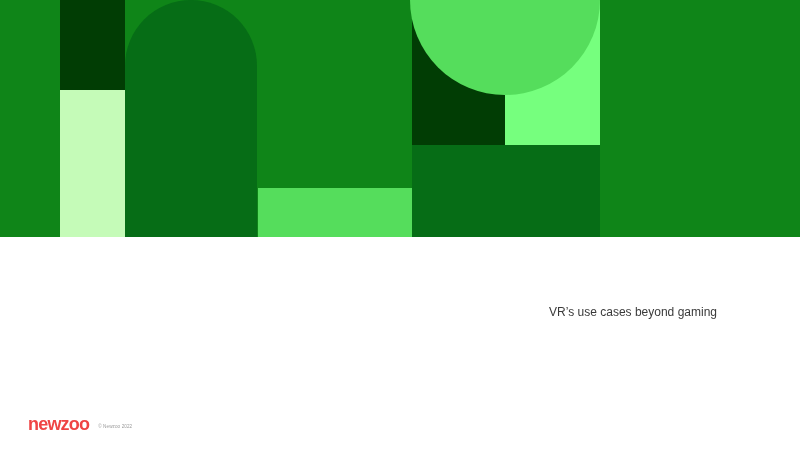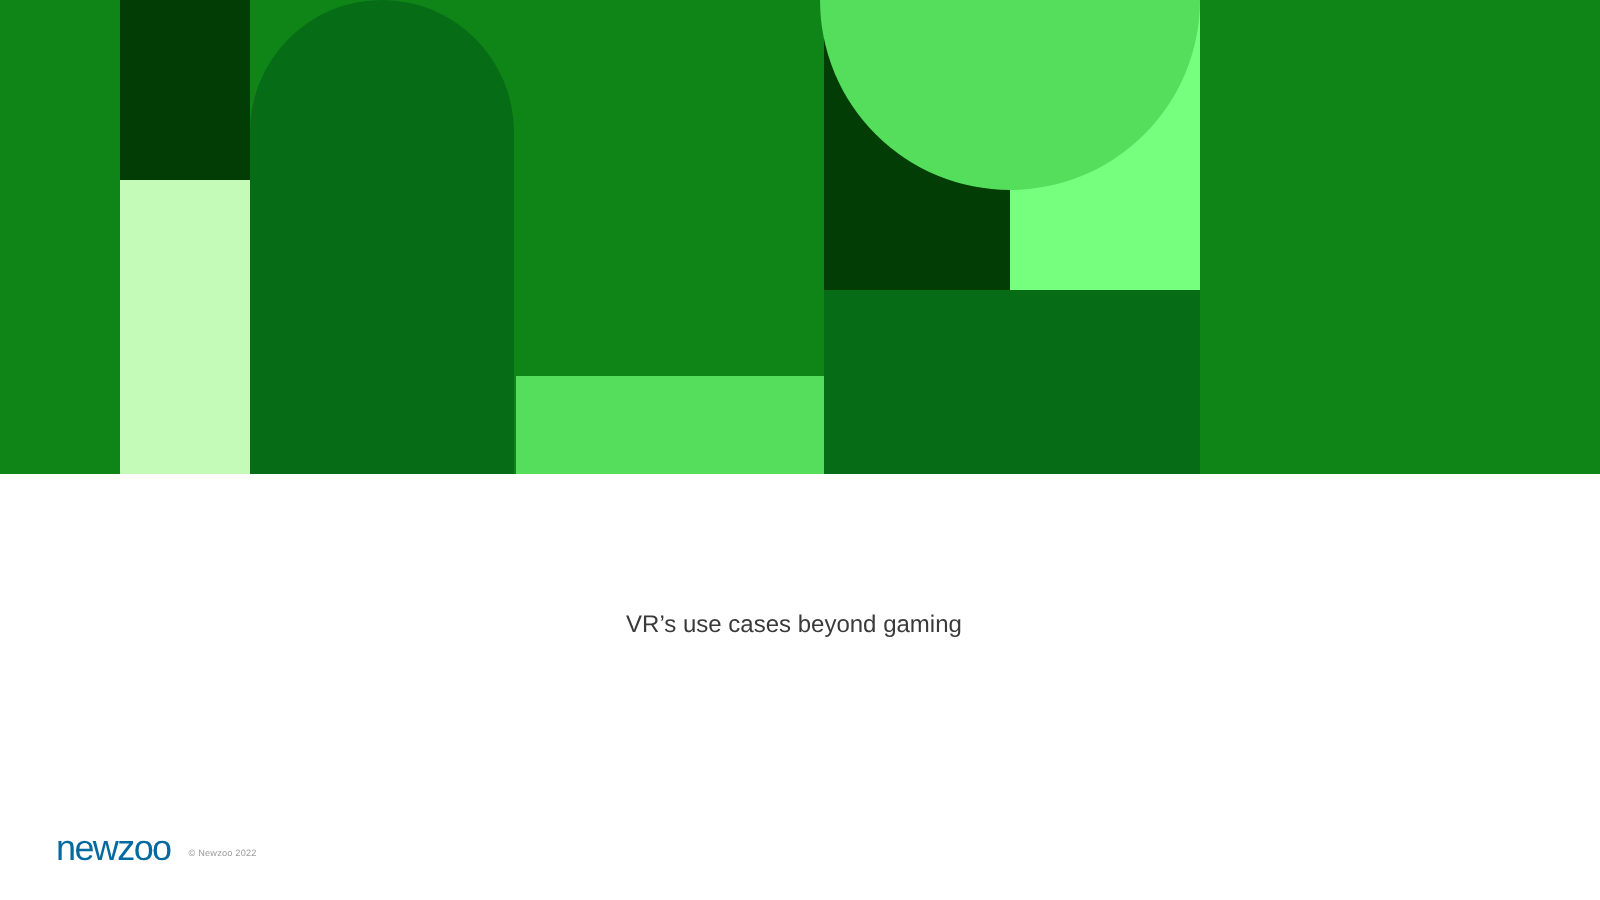--- a/index.html
+++ b/index.html
@@ -105,37 +105,36 @@
     letter-spacing: -0.2px;
     color: #231f20;
     line-height: 1.1;
   }
   .slide-subtitle {
     margin: 9px 0 0 0;
     font-size: 12px;
     font-weight: normal;
     color: #3a3a3a;
     line-height: 1.2;
-    text-align: center;
   }
 
   
   .footer {
     position: absolute;
     left: 28px;
     bottom: 17px;
     display: flex;
     align-items: flex-end;
     gap: 9px;
   }
   .logo {
     font-size: 18px;
-    font-weight: normal;
+    font-weight: bold;
     letter-spacing: -0.8px;
-    color: #0369a1;
+    color: #ef4444;
     line-height: 1;
   }
   .copyright {
     font-size: 4.6px;
     color: #9a9a9a;
     line-height: 1;
     padding-bottom: 3px;
     letter-spacing: 0.1px;
     white-space: nowrap;
   }

